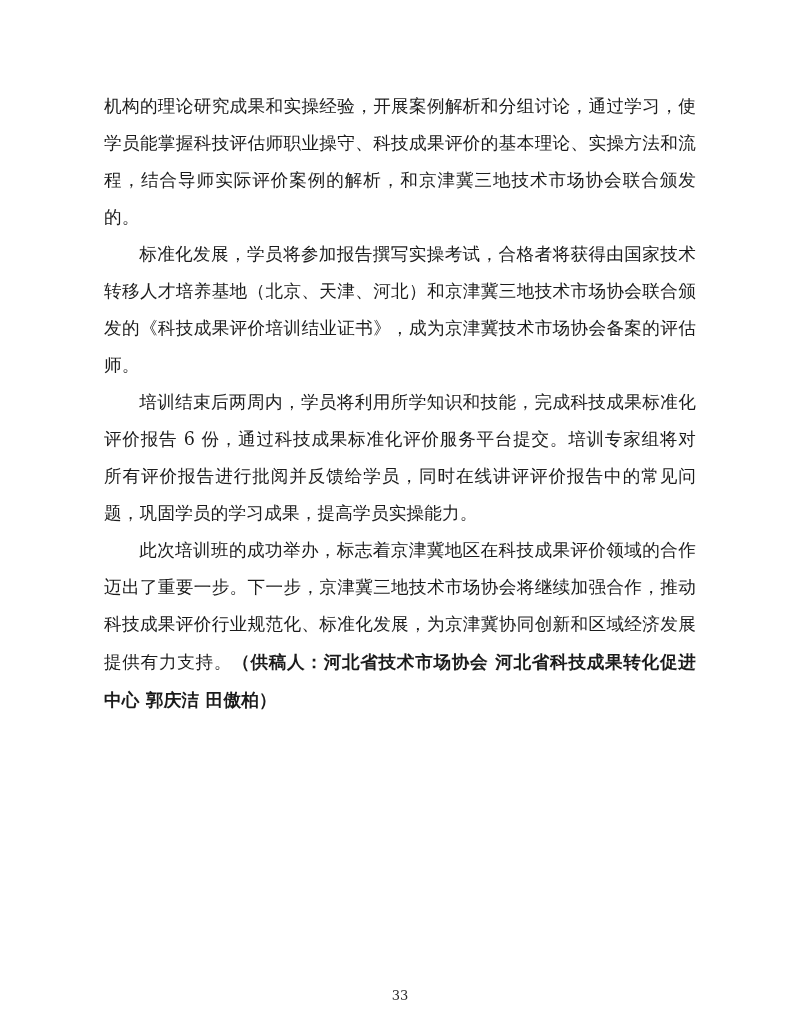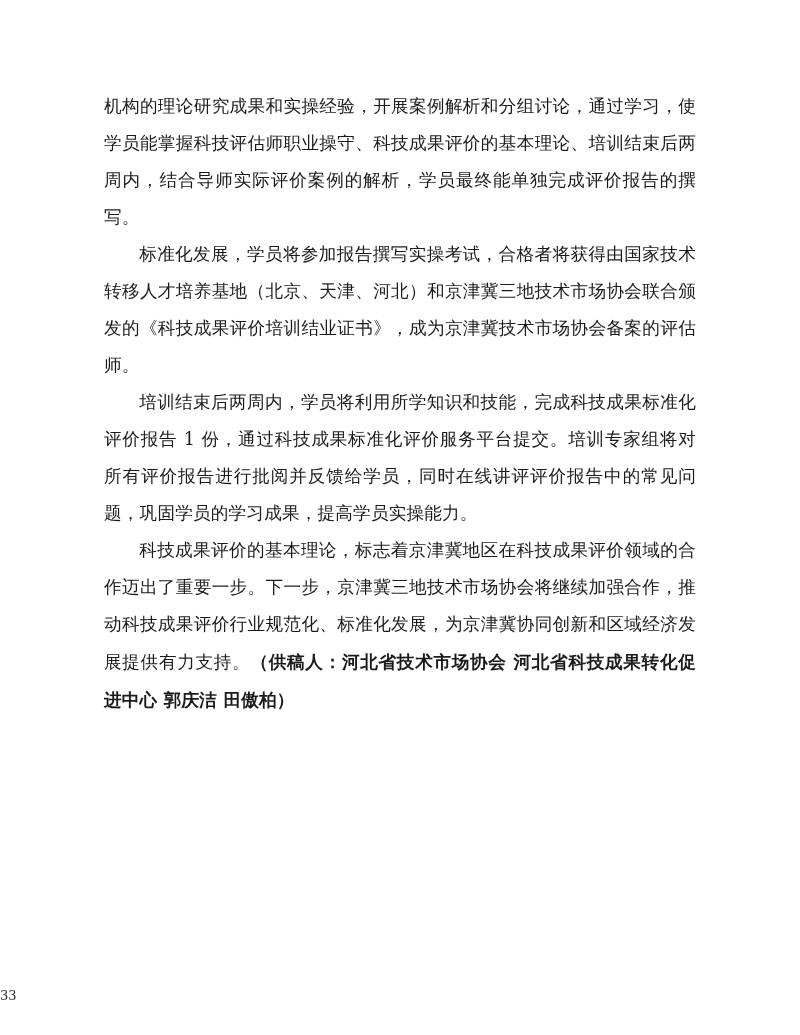--- a/index.html
+++ b/index.html
@@ -35,37 +35,38 @@
     text-indent: 2em;
   }
   .bold-tail {
     font-weight: bold;
   }
   .page-number {
     position: absolute;
     left: 0;
     right: 0;
     top: 988px;
+    text-align: center;
     font-size: 13px;
     color: #2a2a2a;
     font-family: "DejaVu Serif", "Liberation Serif", serif;
   }
 </style>
 </head>
 <body>
 
 <div class="page">
 
   <div class="content">
 
-    <p class="para">机构的理论研究成果和实操经验，开展案例解析和分组讨论，通过学习，使学员能掌握科技评估师职业操守、科技成果评价的基本理论、培训结束后两周内，结合导师实际评价案例的解析，学员最终能单独完成评价报告的撰写。</p>
+    <p class="para">机构的理论研究成果和实操经验，开展案例解析和分组讨论，通过学习，使学员能掌握科技评估师职业操守、科技成果评价的基本理论、实操方法和流程，结合导师实际评价案例的解析，和京津冀三地技术市场协会联合颁发的。</p>
 
     <p class="para indent">标准化发展，学员将参加报告撰写实操考试，合格者将获得由国家技术转移人才培养基地（北京、天津、河北）和京津冀三地技术市场协会联合颁发的《科技成果评价培训结业证书》，成为京津冀技术市场协会备案的评估师。</p>
 
-    <p class="para indent">培训结束后两周内，学员将利用所学知识和技能，完成科技成果标准化评价报告 1 份，通过科技成果标准化评价服务平台提交。培训专家组将对所有评价报告进行批阅并反馈给学员，同时在线讲评评价报告中的常见问题，巩固学员的学习成果，提高学员实操能力。</p>
+    <p class="para indent">培训结束后两周内，学员将利用所学知识和技能，完成科技成果标准化评价报告 6 份，通过科技成果标准化评价服务平台提交。培训专家组将对所有评价报告进行批阅并反馈给学员，同时在线讲评评价报告中的常见问题，巩固学员的学习成果，提高学员实操能力。</p>
 
-    <p class="para indent"><span>科技成果评价的基本理论，标志着京津冀地区在科技成果评价领域的合作迈出了重要一步。下一步，京津冀三地技术市场协会将继续加强合作，推动科技成果评价行业规范化、标准化发展，为京津冀协同创新和区域经济发展提供有力支持。</span><span class="bold-tail">（供稿人：河北省技术市场协会 河北省科技成果转化促进中心 郭庆洁 田傲柏）</span></p>
+    <p class="para indent"><span>此次培训班的成功举办，标志着京津冀地区在科技成果评价领域的合作迈出了重要一步。下一步，京津冀三地技术市场协会将继续加强合作，推动科技成果评价行业规范化、标准化发展，为京津冀协同创新和区域经济发展提供有力支持。</span><span class="bold-tail">（供稿人：河北省技术市场协会 河北省科技成果转化促进中心 郭庆洁 田傲柏）</span></p>
 
   </div>
 
   <div class="page-number">33</div>
 
 </div>
 
 </body></html>

